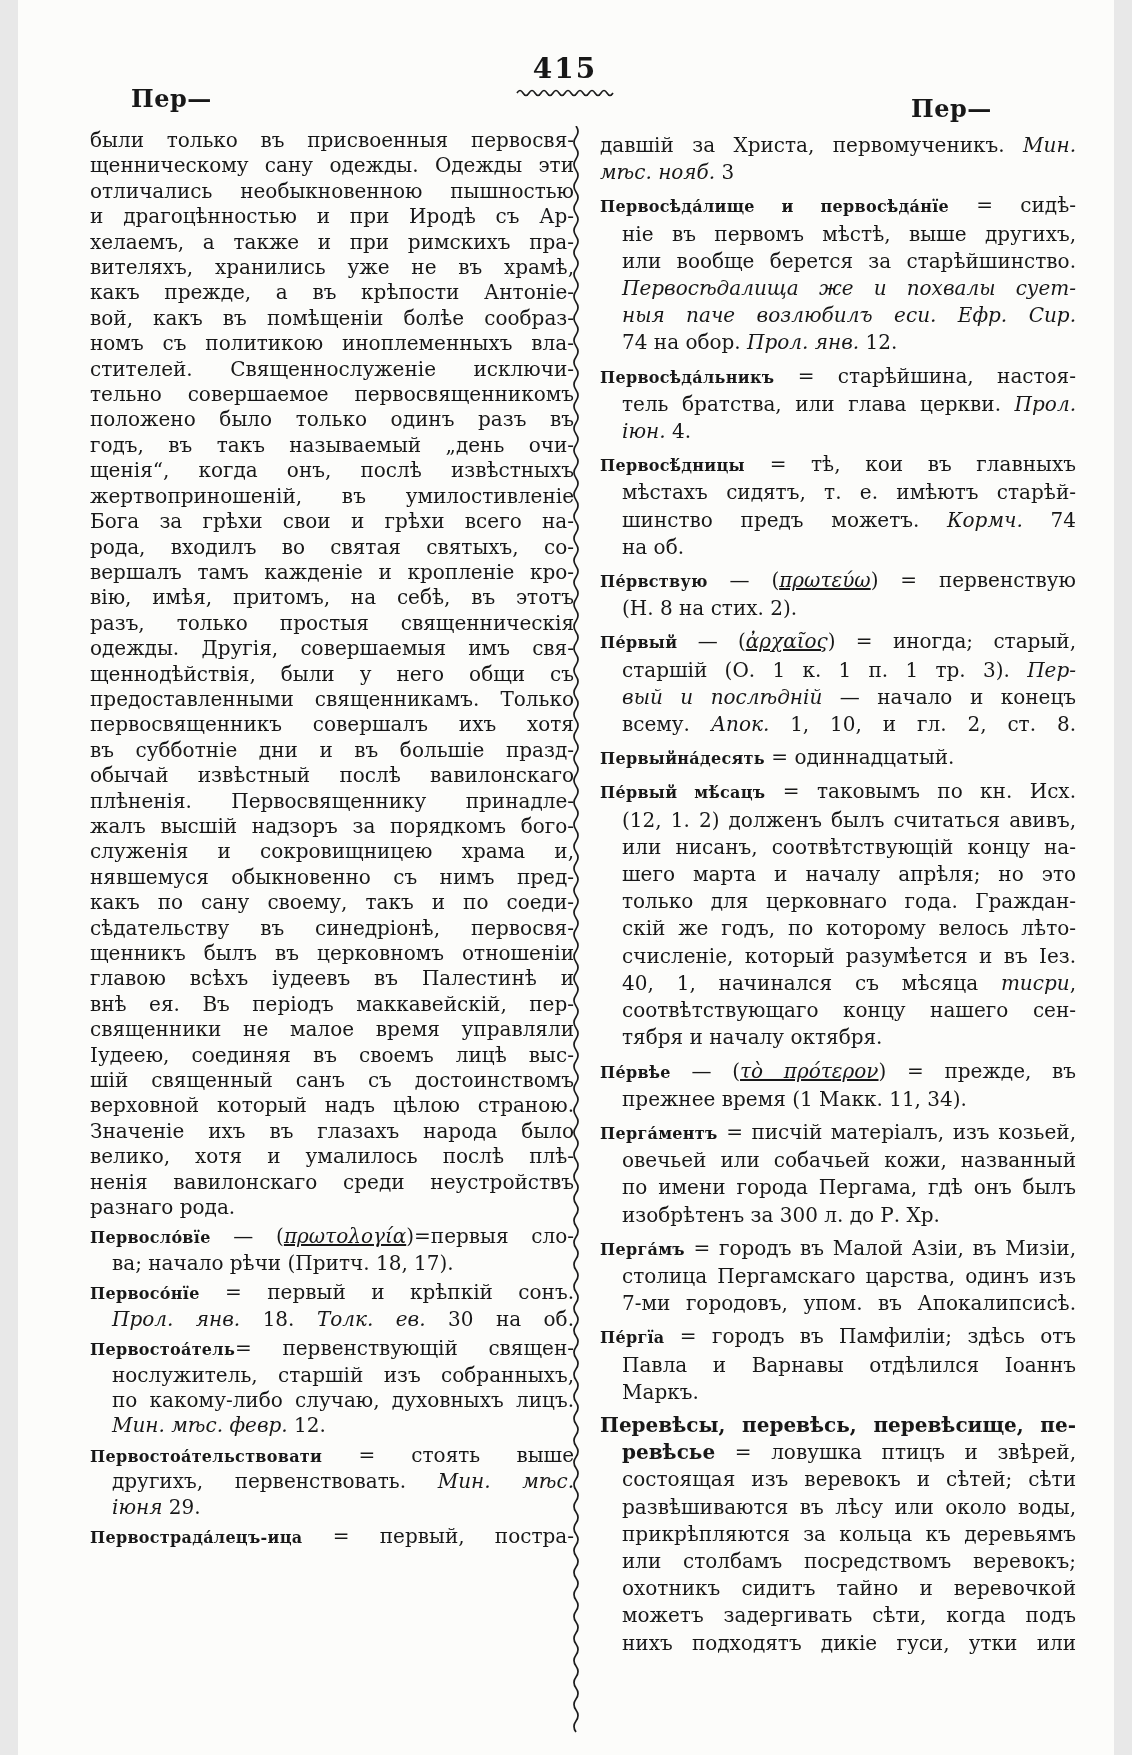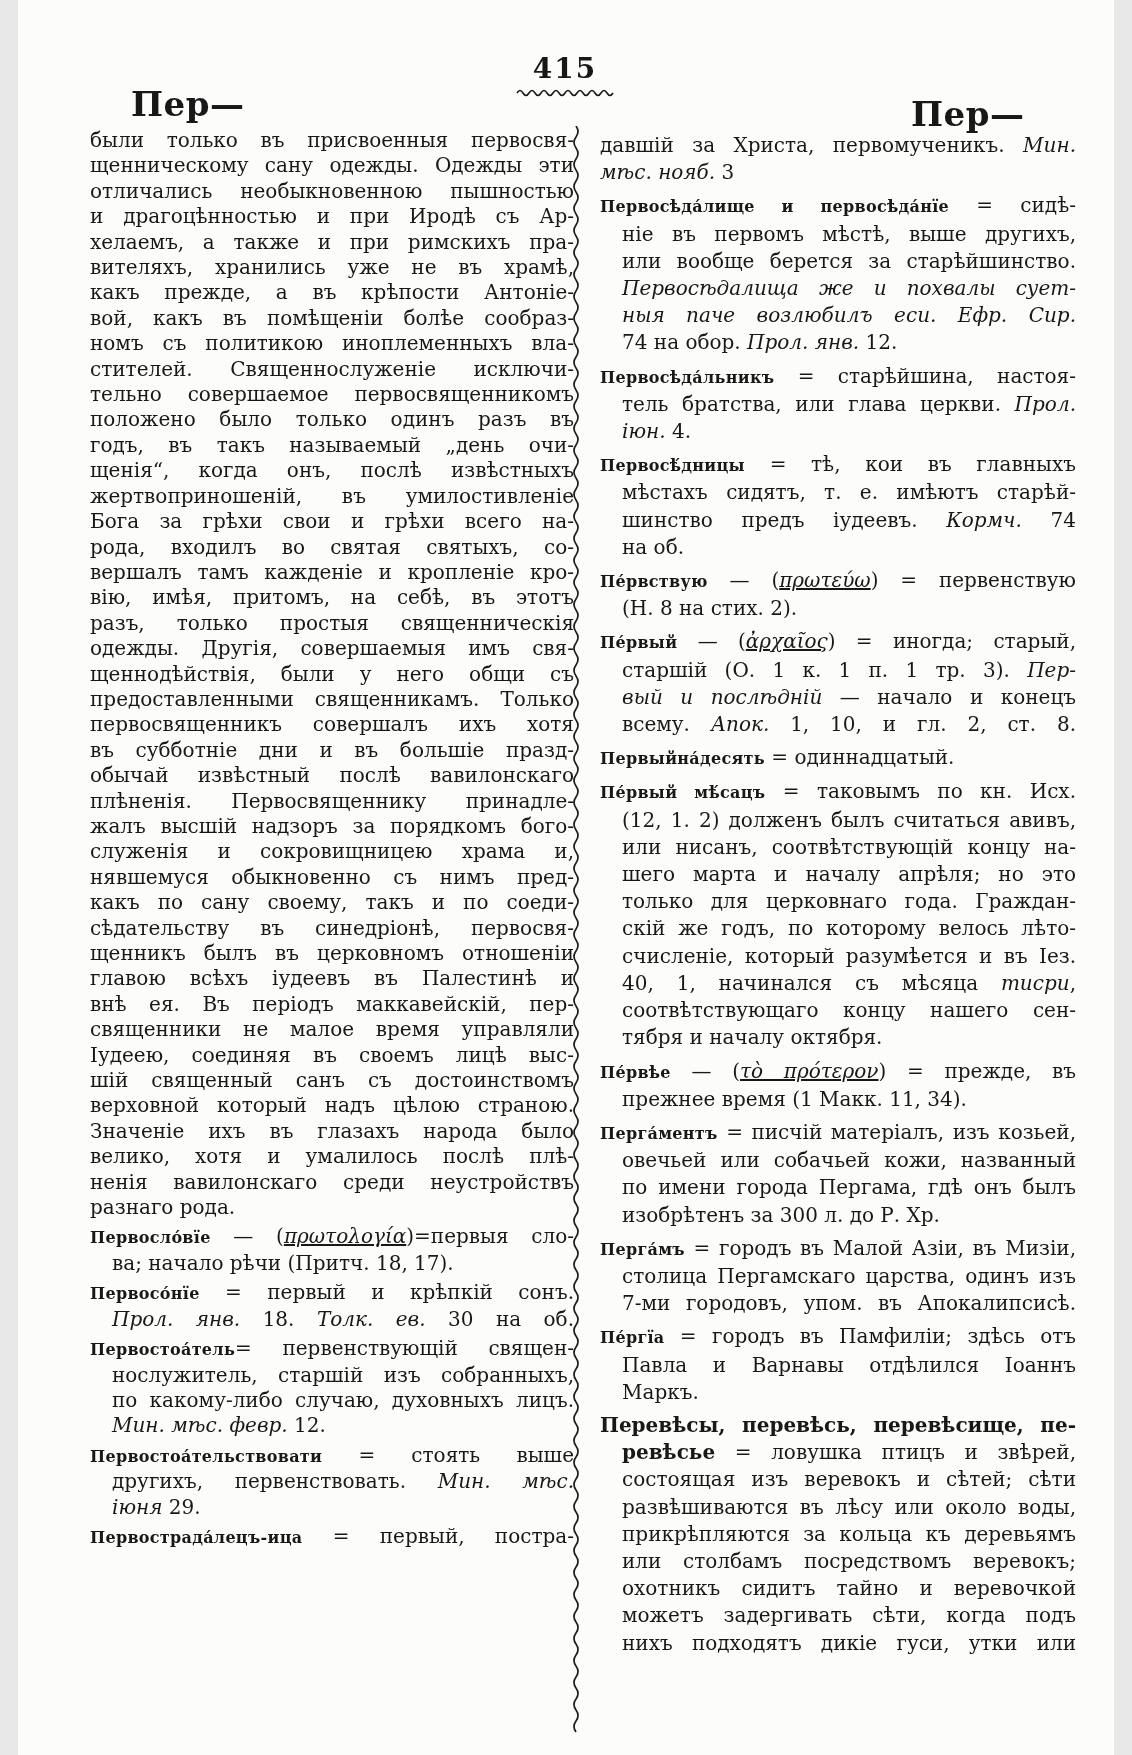--- a/index.html
+++ b/index.html
@@ -15,21 +15,21 @@
   .pageno-wrap{
     position:absolute;left:462px;top:52px;width:170px;
     text-align:center;
   }
   .pageno{
     font-weight:bold;font-size:28px;letter-spacing:2px;
   }
   .squiggle-h{display:block;margin:2px auto 0 auto;}
   .running-head{
     position:absolute;
-    font-weight:bold;font-size:34px;
+    font-weight:bold;font-size:24px;
     letter-spacing:0.5px;
   }
   .running-head.left{left:113px;top:84px;}
   .running-head.right{left:893px;top:94px;}
   .col{
     position:absolute;
   }
   .col.left{left:72px;top:128px;width:484px;font-size:20px;line-height:25.4px;}
   .col.right{left:582px;top:132px;width:476px;font-size:20px;line-height:27.2px;}
   .block{margin:0;}
@@ -150,21 +150,21 @@
         <div class="line cont final"><span class="seg-n">74 на обор. </span><span class="seg-i">Прол. янв.</span><span class="seg-n"> 12.</span></div>
       </div>
       <div class="block entry">
         <div class="line"><span class="seg-h">Первосѣда́льникъ</span><span class="seg-n"> = старѣйшина, настоя-</span></div>
         <div class="line cont"><span class="seg-n">тель братства, или глава церкви. </span><span class="seg-i">Прол.</span></div>
         <div class="line cont final"><span class="seg-i">іюн.</span><span class="seg-n"> 4.</span></div>
       </div>
       <div class="block entry">
         <div class="line"><span class="seg-h">Первосѣ́дницы</span><span class="seg-n"> = тѣ, кои въ главныхъ</span></div>
         <div class="line cont"><span class="seg-n">мѣстахъ сидятъ, т. е. имѣютъ старѣй-</span></div>
-        <div class="line cont"><span class="seg-n">шинство предъ іудеевъ. </span><span class="seg-i">Кормч.</span><span class="seg-n"> 74</span></div>
+        <div class="line cont"><span class="seg-n">шинство предъ можетъ. </span><span class="seg-i">Кормч.</span><span class="seg-n"> 74</span></div>
         <div class="line cont final"><span class="seg-n">на об.</span></div>
       </div>
       <div class="block entry">
         <div class="line"><span class="seg-h">Пе́рвствую</span><span class="seg-n"> — (</span><span class="seg-g">πρωτεύω</span><span class="seg-n">) = первенствую</span></div>
         <div class="line cont final"><span class="seg-n">(Н. 8 на стих. 2).</span></div>
       </div>
       <div class="block entry">
         <div class="line"><span class="seg-h">Пе́рвый</span><span class="seg-n"> — (</span><span class="seg-g">ἀρχαῖος</span><span class="seg-n">) = иногда; старый,</span></div>
         <div class="line cont"><span class="seg-n">старшій (О. 1 к. 1 п. 1 тр. 3). </span><span class="seg-i">Пер-</span></div>
         <div class="line cont"><span class="seg-i">вый и послѣдній</span><span class="seg-n"> — начало и конецъ</span></div>

